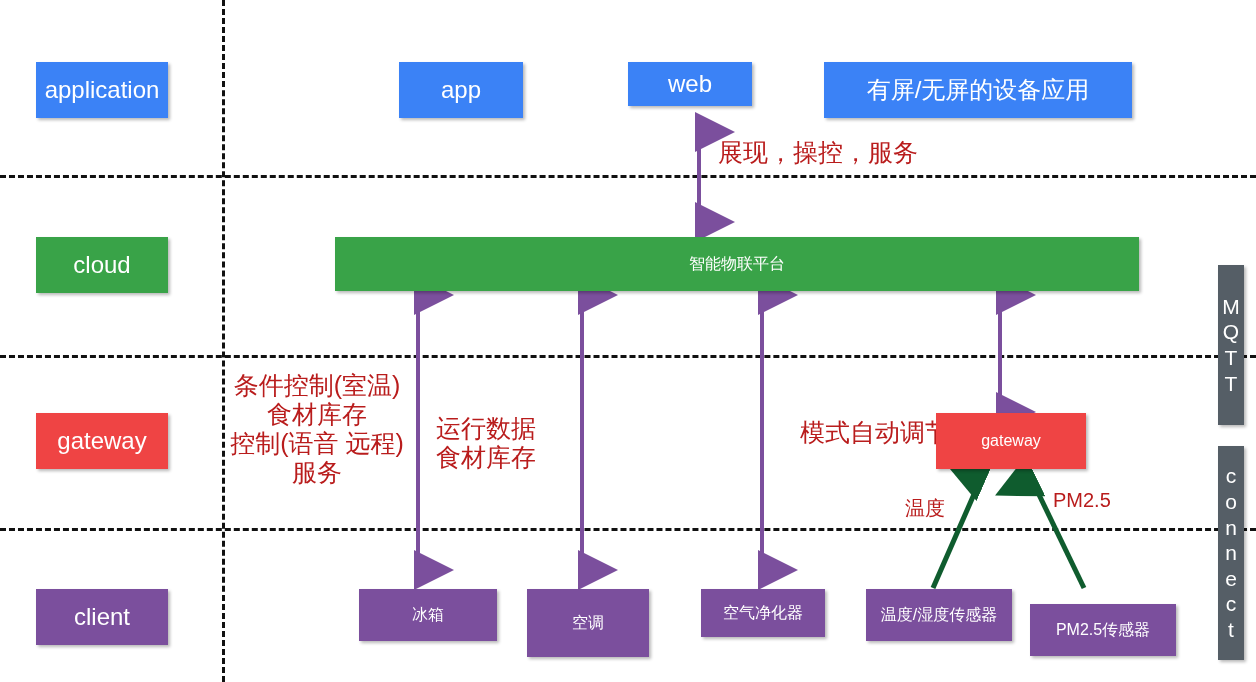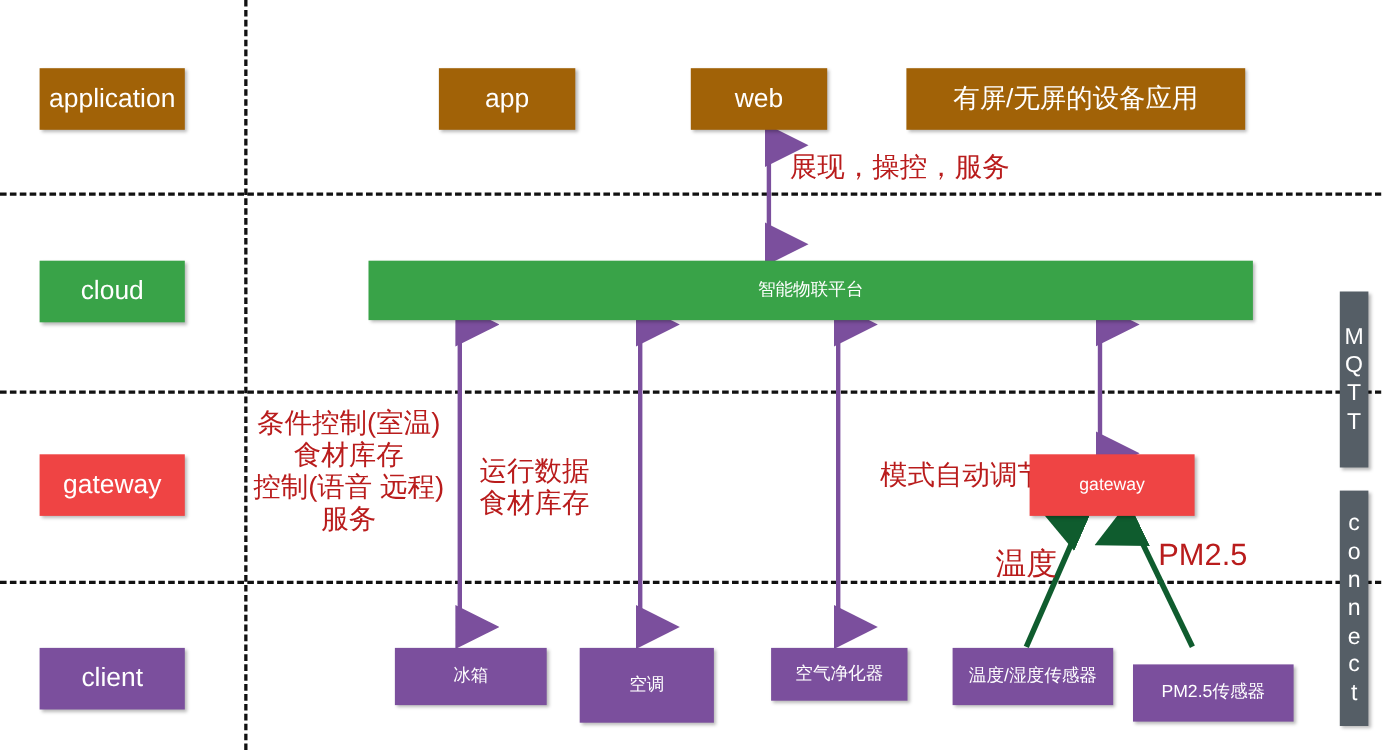--- a/index.html
+++ b/index.html
@@ -38,21 +38,21 @@
     box-sizing: border-box;
     display: flex;
     align-items: center;
     justify-content: center;
     color: #ffffff;
     text-align: center;
     box-shadow: 2px 2px 3px rgba(0,0,0,0.28);
     line-height: 1.1;
     white-space: nowrap;
   }
-  .box.blue   { background: #a16207; }
+  .box.blue   { background: #3b82f6; }
   .box.green  { background: #39a348; }
   .box.red    { background: #ef4444; }
   .box.purple { background: #7b4f9d; }
 
   .lbl-box { font-size: 24px; }
   .app-box { font-size: 24px; }
   .cloud-bar { font-size: 16px; }
   .gw-box  { font-size: 16px; }
   .dev-box { font-size: 16px; }
 
@@ -74,21 +74,21 @@
 
   
   .txt {
     position: absolute;
     color: #b91c1c;
     font-size: 25px;
     line-height: 1.16;
     white-space: pre;
   }
   .txt.center { text-align: center; }
-  .txt.small { font-size: 28px; }
+  .txt.small { font-size: 20px; }
 
   
   #arrows {
     position: absolute;
     left: 0; top: 0;
     width: 1256px;
     height: 682px;
     pointer-events: none;
   }
 </style>
@@ -143,21 +143,21 @@
       <line x1="1084" y1="588" x2="1030" y2="476" stroke="#0f5c2e" stroke-width="5" marker-end="url(#gr-ar)"></line>
     </g>
   </svg>
 
   <div class="box blue lbl-box" style="left:36px;  top:62px;  width:132px; height:56px;">application</div>
   <div class="box green lbl-box" style="left:36px;  top:237px; width:132px; height:56px;">cloud</div>
   <div class="box red lbl-box" style="left:36px;  top:413px; width:132px; height:56px;">gateway</div>
   <div class="box purple lbl-box" style="left:36px;  top:589px; width:132px; height:56px;">client</div>
 
   <div class="box blue app-box" style="left:399px; top:62px; width:124px; height:56px;">app</div>
-  <div class="box blue app-box" style="left:628px; top:62px; width:124px; height:56px;">web</div>
+  <div class="box blue app-box" style="left:628px; top:62px; width:124px; height:44px;">web</div>
   <div class="box blue app-box" style="left:824px; top:62px; width:308px; height:56px;">有屏/无屏的设备应用</div>
 
   <div class="txt" style="left:718px; top:138px;">展现，操控，服务</div>
 
   <div class="box green cloud-bar" style="left:335px; top:237px; width:804px; height:54px;">智能物联平台</div>
 
   <div class="txt center" style="left:224px; top:371px; width:186px;">条件控制(室温)
 食材库存
 控制(语音 远程)
 服务</div>

